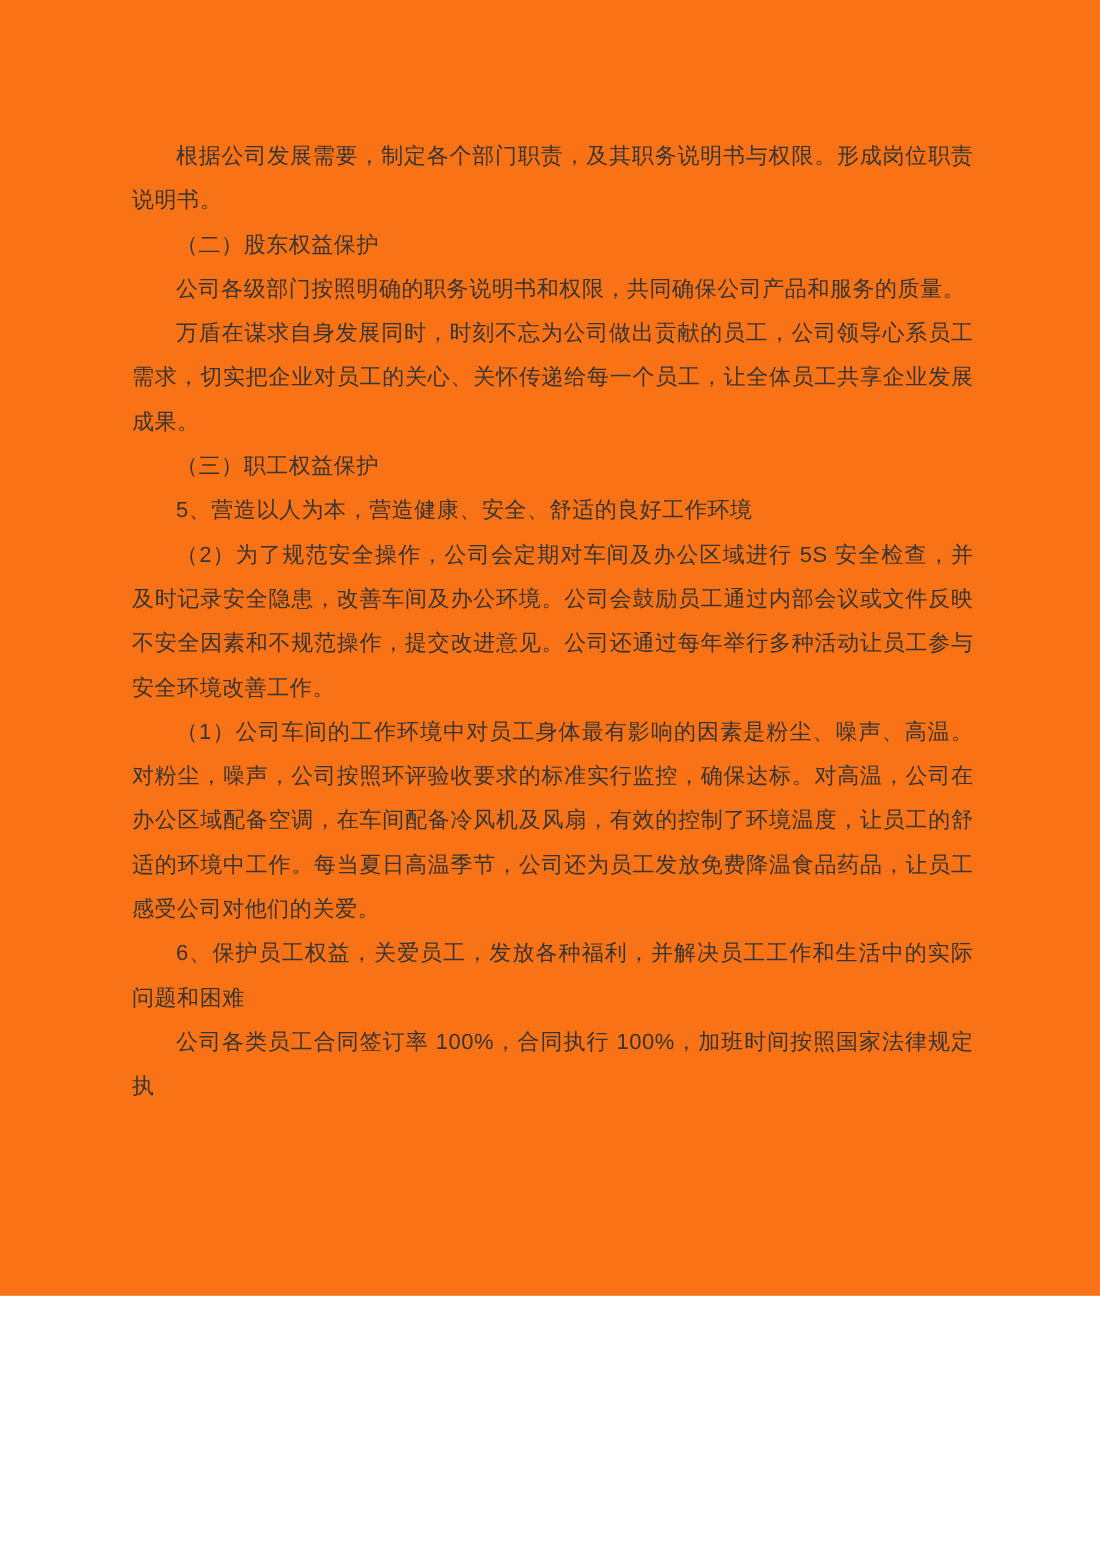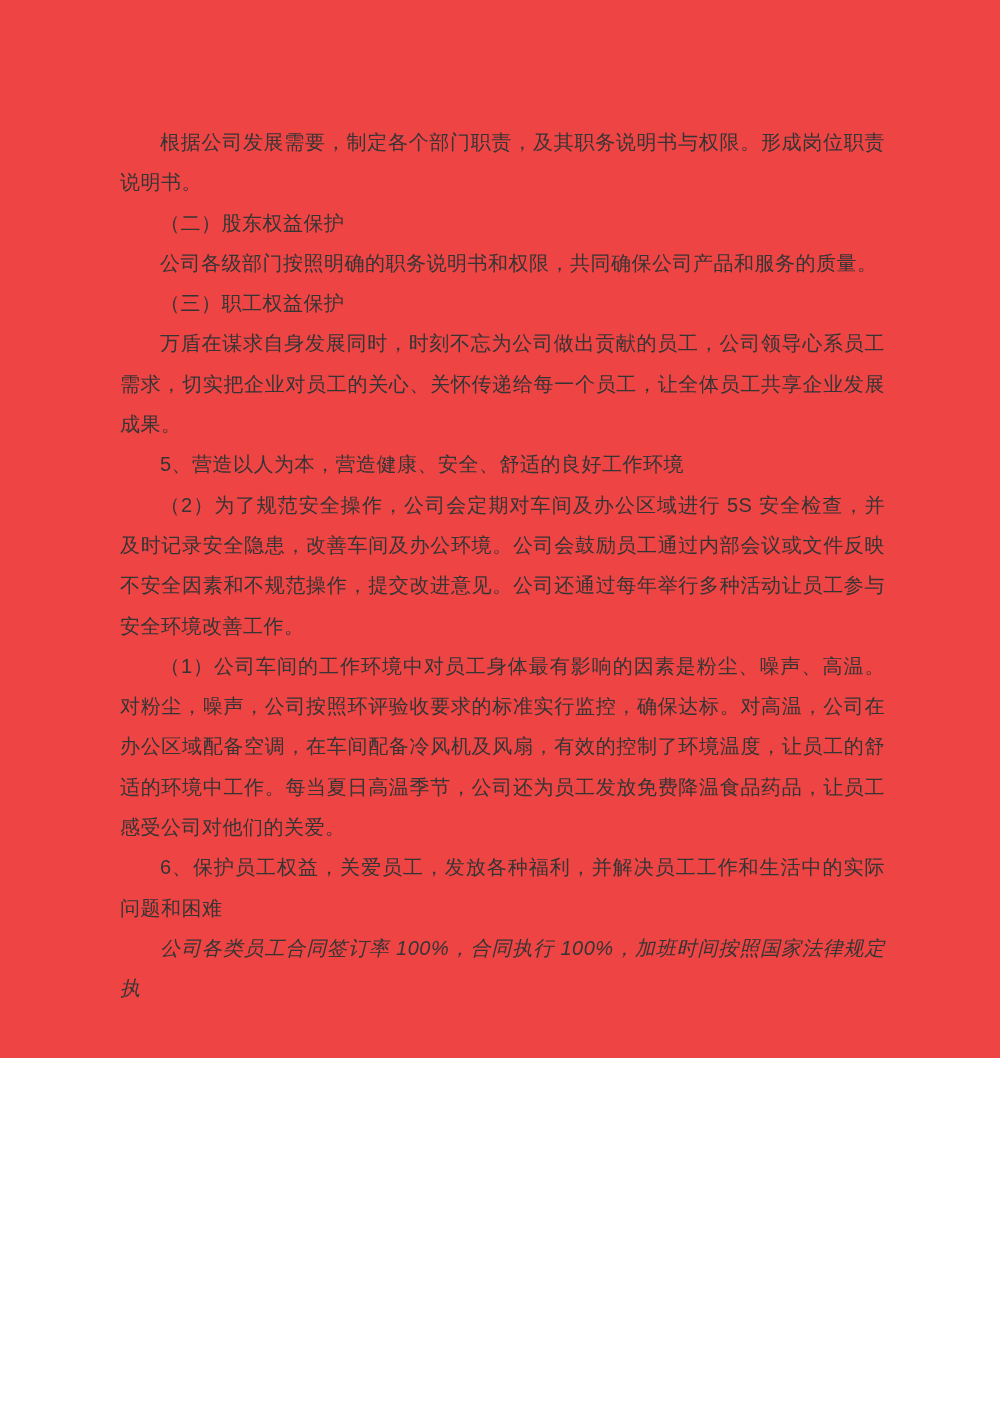--- a/index.html
+++ b/index.html
@@ -9,49 +9,48 @@
   }
   body {
     width: 1000px;
     height: 1414px;
     font-family: "Liberation Sans", "DejaVu Sans", sans-serif;
     overflow: hidden;
   }
   .page {
     box-sizing: border-box;
     width: 1000px;
-    height: 1058px;
-    background: #ef4444;
+    height: 1178px;
+    background: #f97316;
     padding: 122px 115px 0 120px;
   }
   .doc p {
     margin: 0;
     padding: 0;
     font-size: 20px;
     line-height: 40.3px;
     color: #353535;
     text-align: justify;
     text-indent: 2em;
     letter-spacing: 0.5px;
   }
   
   .doc p.cont {
     text-align-last: justify;
-    font-style: italic;
   }
 </style>
 </head>
 <body>
 
 <div class="page">
   <div class="doc" id="doc">
       <p>根据公司发展需要，制定各个部门职责，及其职务说明书与权限。形成岗位职责说明书。</p>
       <p>（二）股东权益保护</p>
       <p>公司各级部门按照明确的职务说明书和权限，共同确保公司产品和服务的质量。</p>
+      <p>万盾在谋求自身发展同时，时刻不忘为公司做出贡献的员工，公司领导心系员工需求，切实把企业对员工的关心、关怀传递给每一个员工，让全体员工共享企业发展成果。</p>
       <p>（三）职工权益保护</p>
-      <p>万盾在谋求自身发展同时，时刻不忘为公司做出贡献的员工，公司领导心系员工需求，切实把企业对员工的关心、关怀传递给每一个员工，让全体员工共享企业发展成果。</p>
       <p>5、营造以人为本，营造健康、安全、舒适的良好工作环境</p>
       <p>（2）为了规范安全操作，公司会定期对车间及办公区域进行 5S 安全检查，并及时记录安全隐患，改善车间及办公环境。公司会鼓励员工通过内部会议或文件反映不安全因素和不规范操作，提交改进意见。公司还通过每年举行多种活动让员工参与安全环境改善工作。</p>
       <p>（1）公司车间的工作环境中对员工身体最有影响的因素是粉尘、噪声、高温。对粉尘，噪声，公司按照环评验收要求的标准实行监控，确保达标。对高温，公司在办公区域配备空调，在车间配备冷风机及风扇，有效的控制了环境温度，让员工的舒适的环境中工作。每当夏日高温季节，公司还为员工发放免费降温食品药品，让员工感受公司对他们的关爱。</p>
       <p>6、保护员工权益，关爱员工，发放各种福利，并解决员工工作和生活中的实际问题和困难</p>
       <p class="cont">公司各类员工合同签订率 100%，合同执行 100%，加班时间按照国家法律规定执</p>
     </div>
 </div>
 
 </body></html>

